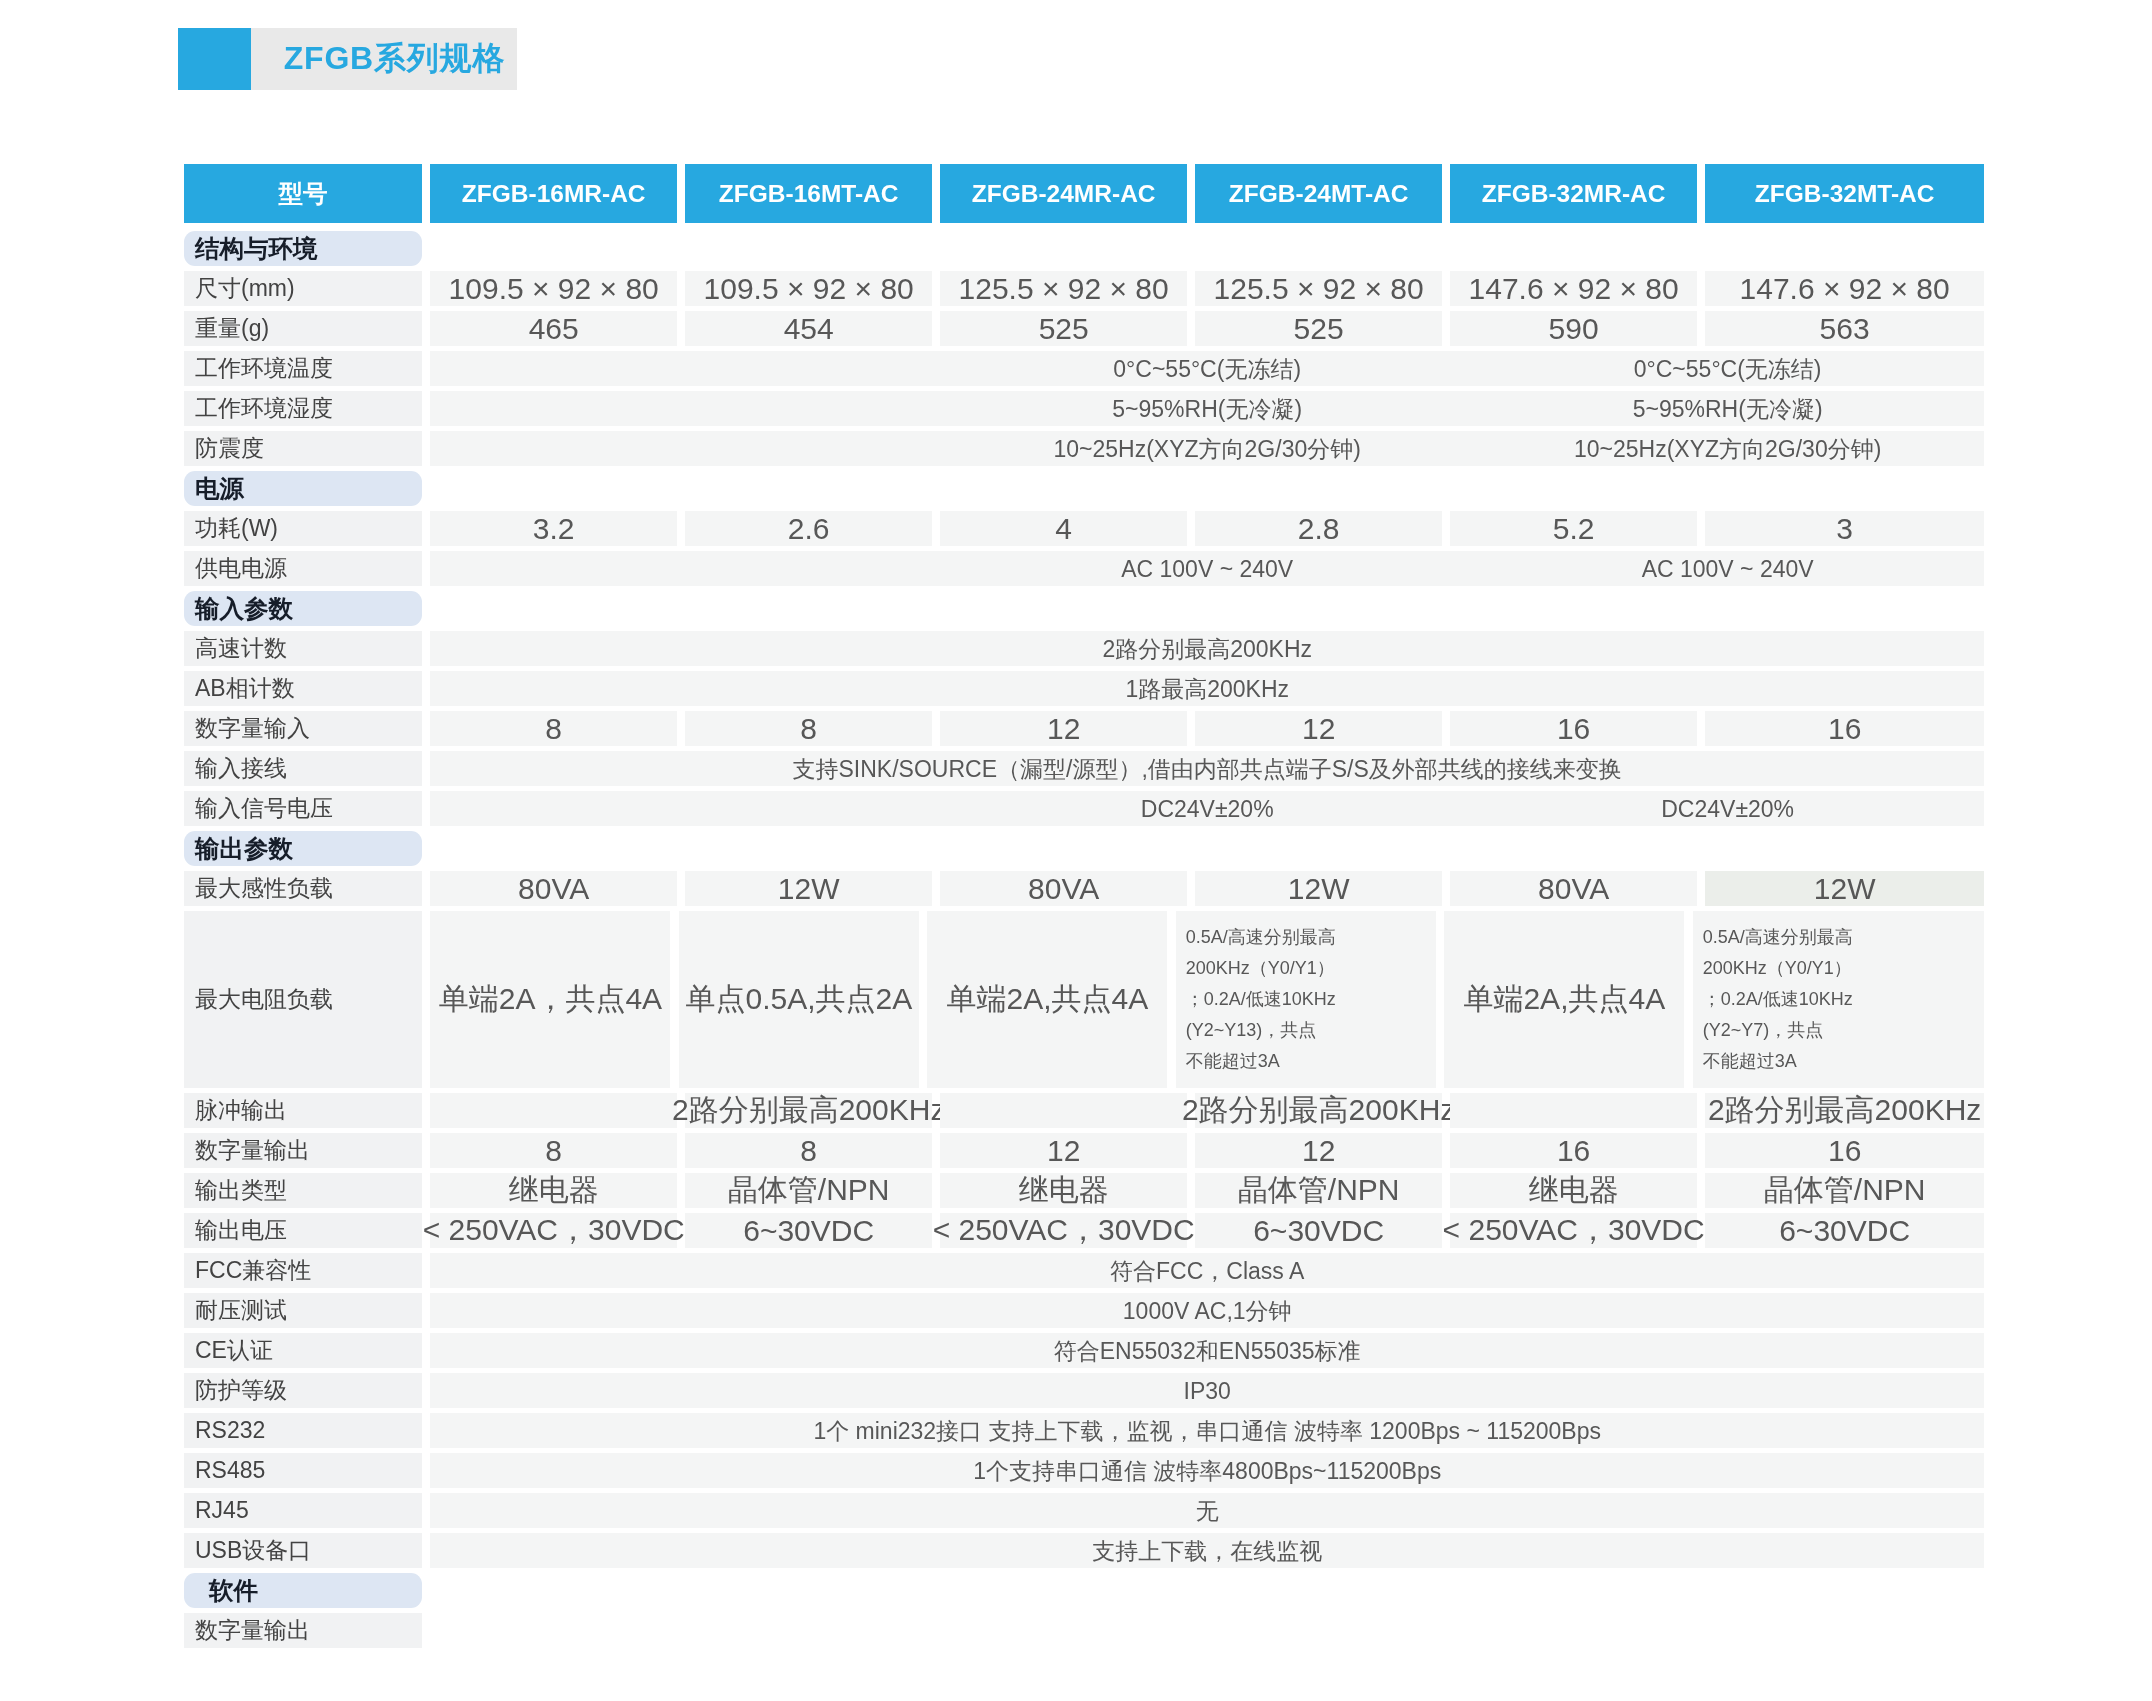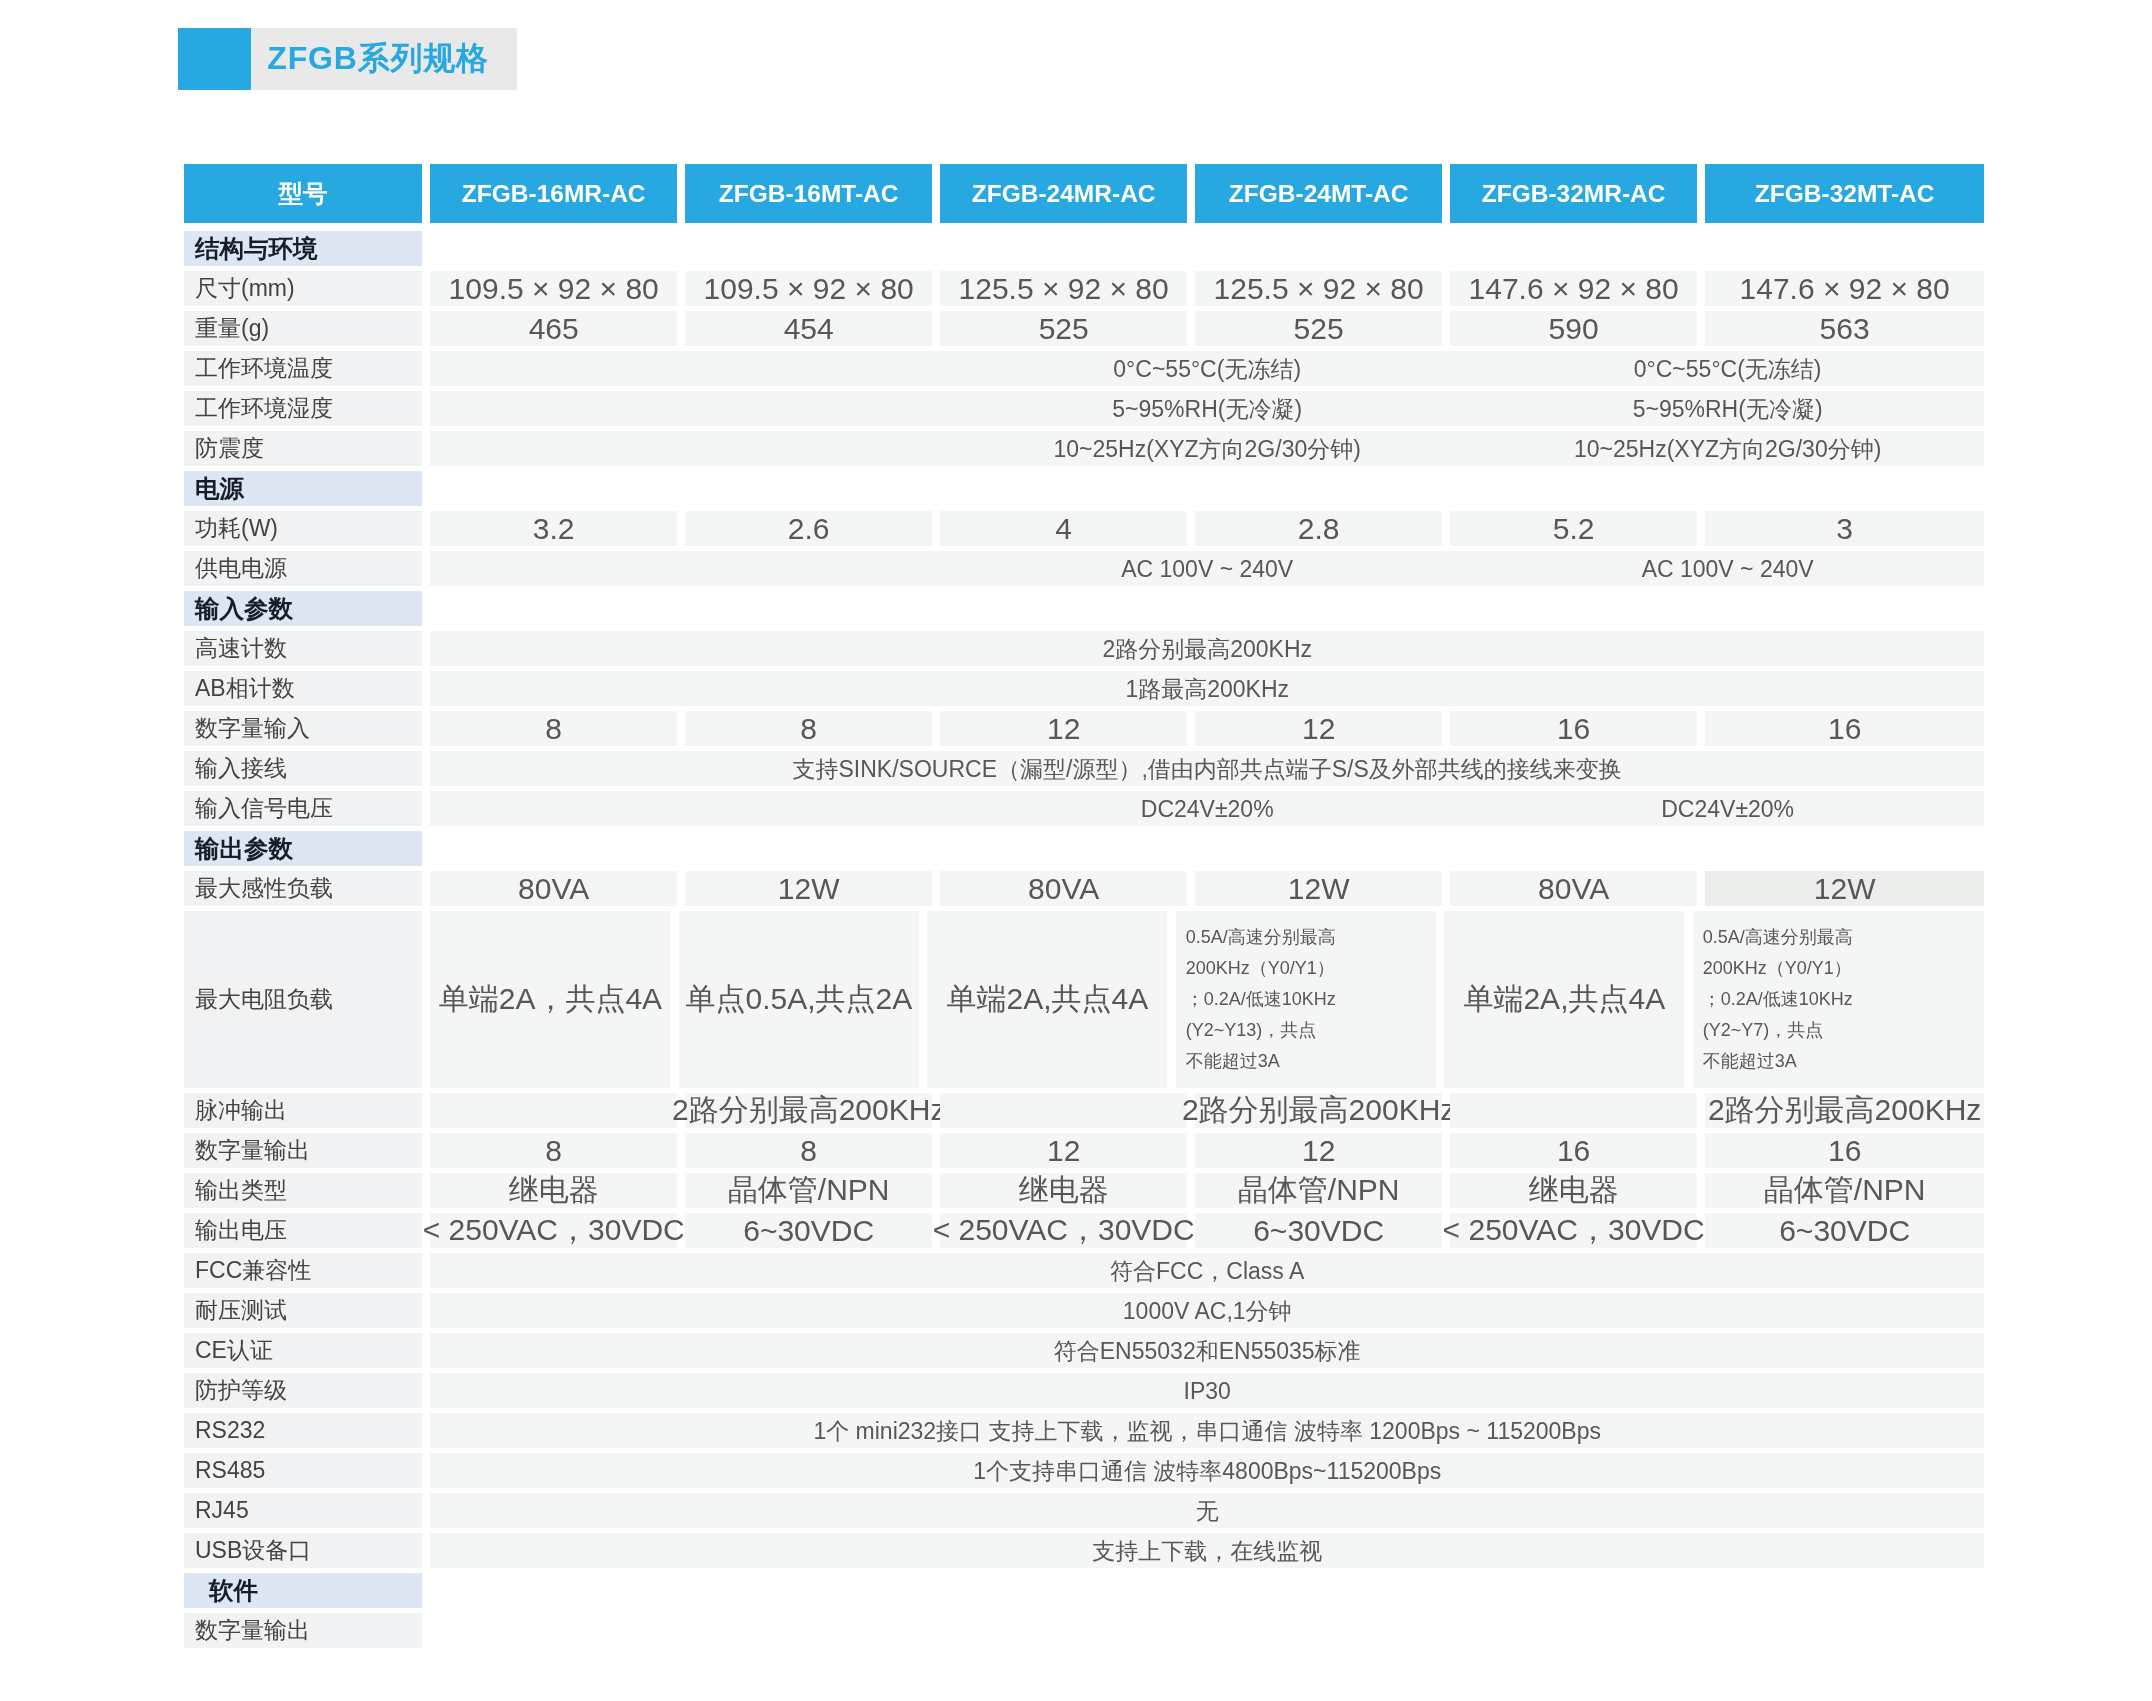--- a/index.html
+++ b/index.html
@@ -16,42 +16,42 @@
   *{margin:0;padding:0;box-sizing:border-box}
   html,body{background:#ffffff}
   .page{
     position:relative;width:2152px;height:1702px;background:#ffffff;
     font-family:"Liberation Sans","DejaVu Sans",sans-serif;overflow:hidden;
   }
   
   .title-square{position:absolute;left:178px;top:28px;width:73px;height:62px;background:var(--blue)}
   .title-bar{
     position:absolute;left:251px;top:28px;width:266px;height:62px;background:var(--titlebar-bg);
-    display:flex;align-items:center;justify-content:center;padding-right:11.8px;
+    display:flex;align-items:center;justify-content:flex-end;padding-right:11.8px;
   }
   .title-text{color:var(--blue);font-weight:bold;font-size:32px;letter-spacing:0.8px;white-space:nowrap}
   
   .spec-table{position:absolute;left:184px;top:164px;width:1800px}
   .row{display:flex;height:35px;margin-bottom:5px;column-gap:8.4px}
   .row.header{height:59px;margin-bottom:8px}
   .row.tall{height:177px}
   .cell{display:flex;align-items:center;min-width:0}
   .labelcol{flex:0 0 238px}
   .col{flex:1 1 0}
   .col6{flex:1.13 1 0}
   .hcell{
     background:var(--blue);color:#ffffff;font-weight:bold;font-size:24.5px;
     justify-content:center;text-align:center;white-space:nowrap;
   }
   .cell.label{
     background:var(--label-bg);color:var(--label-fg);font-size:23px;
     padding-left:11px;white-space:nowrap;
   }
   .row.section .cell.label{
-    background:var(--section-bg);color:var(--section-fg);font-weight:bold;font-size:24.5px;
+    background:var(--section-bg);color:var(--section-fg);font-weight:bold;font-size:24.5px;border-radius:11px;
   }
   .row.section .cell.label.indent{padding-left:25px}
   .section-rest{flex:1 1 0;background:transparent}
   .cell.val{
     background:var(--val-bg);color:var(--val-fg);font-size:30px;
     justify-content:center;text-align:right;white-space:nowrap;
   }
   .cell.val.left{
     justify-content:flex-start;text-align:left;padding:0 10px;
     white-space:pre-line;line-height:31px;font-size:18px;

